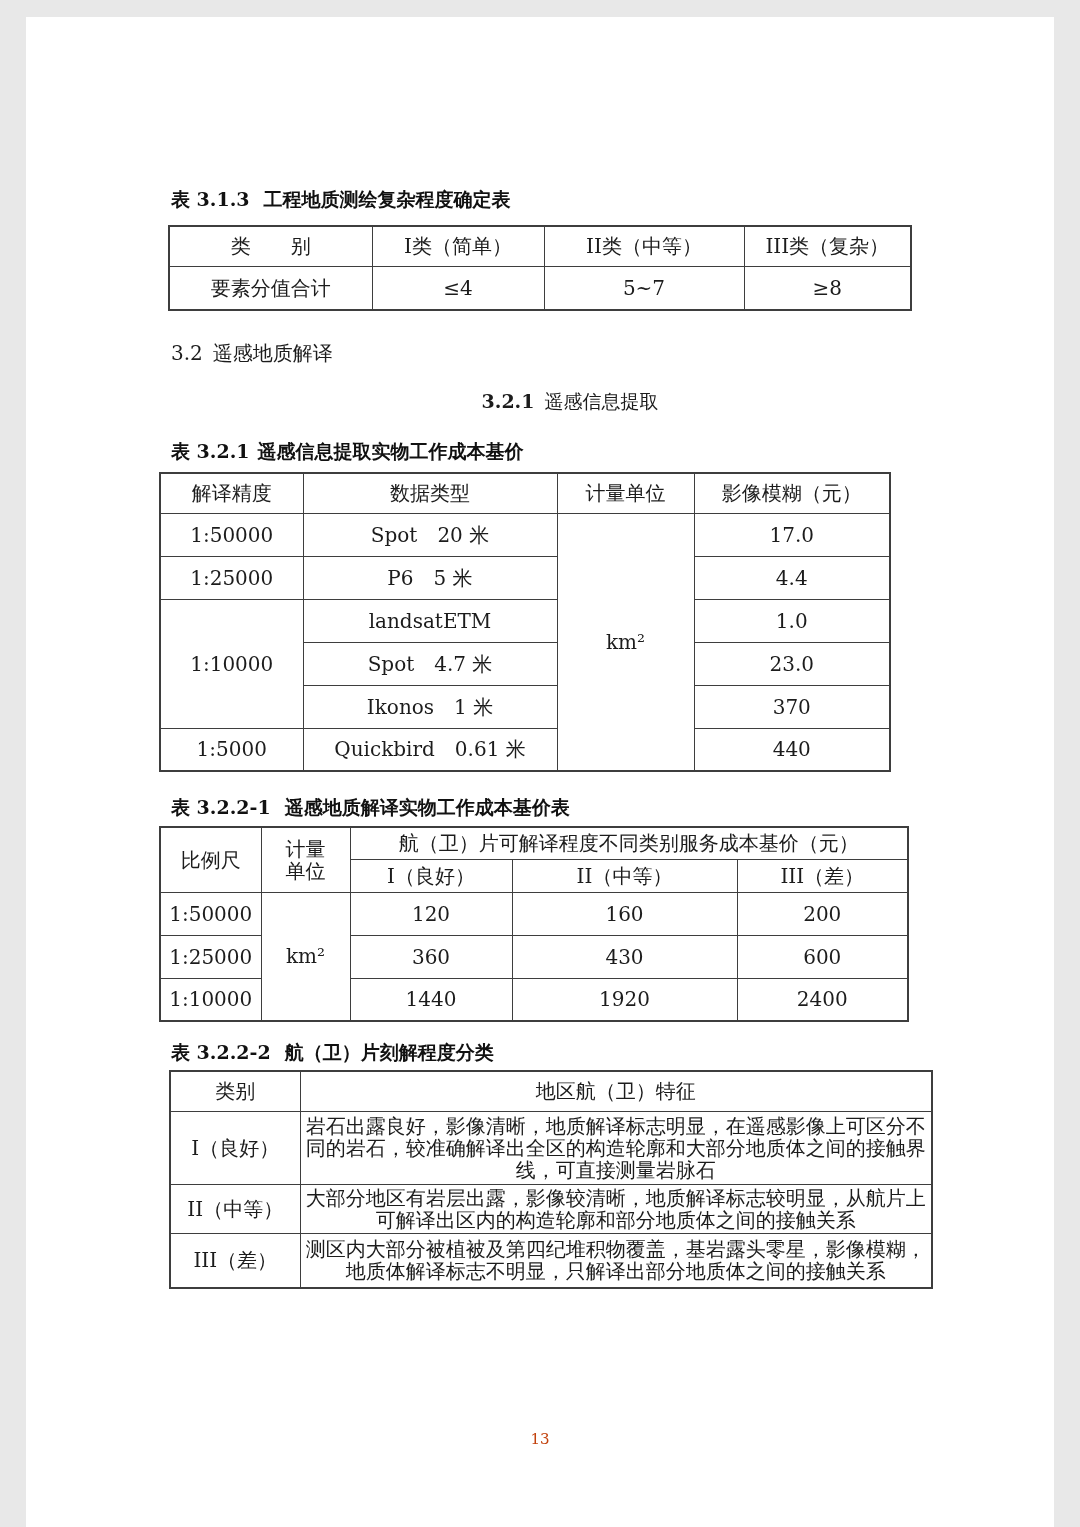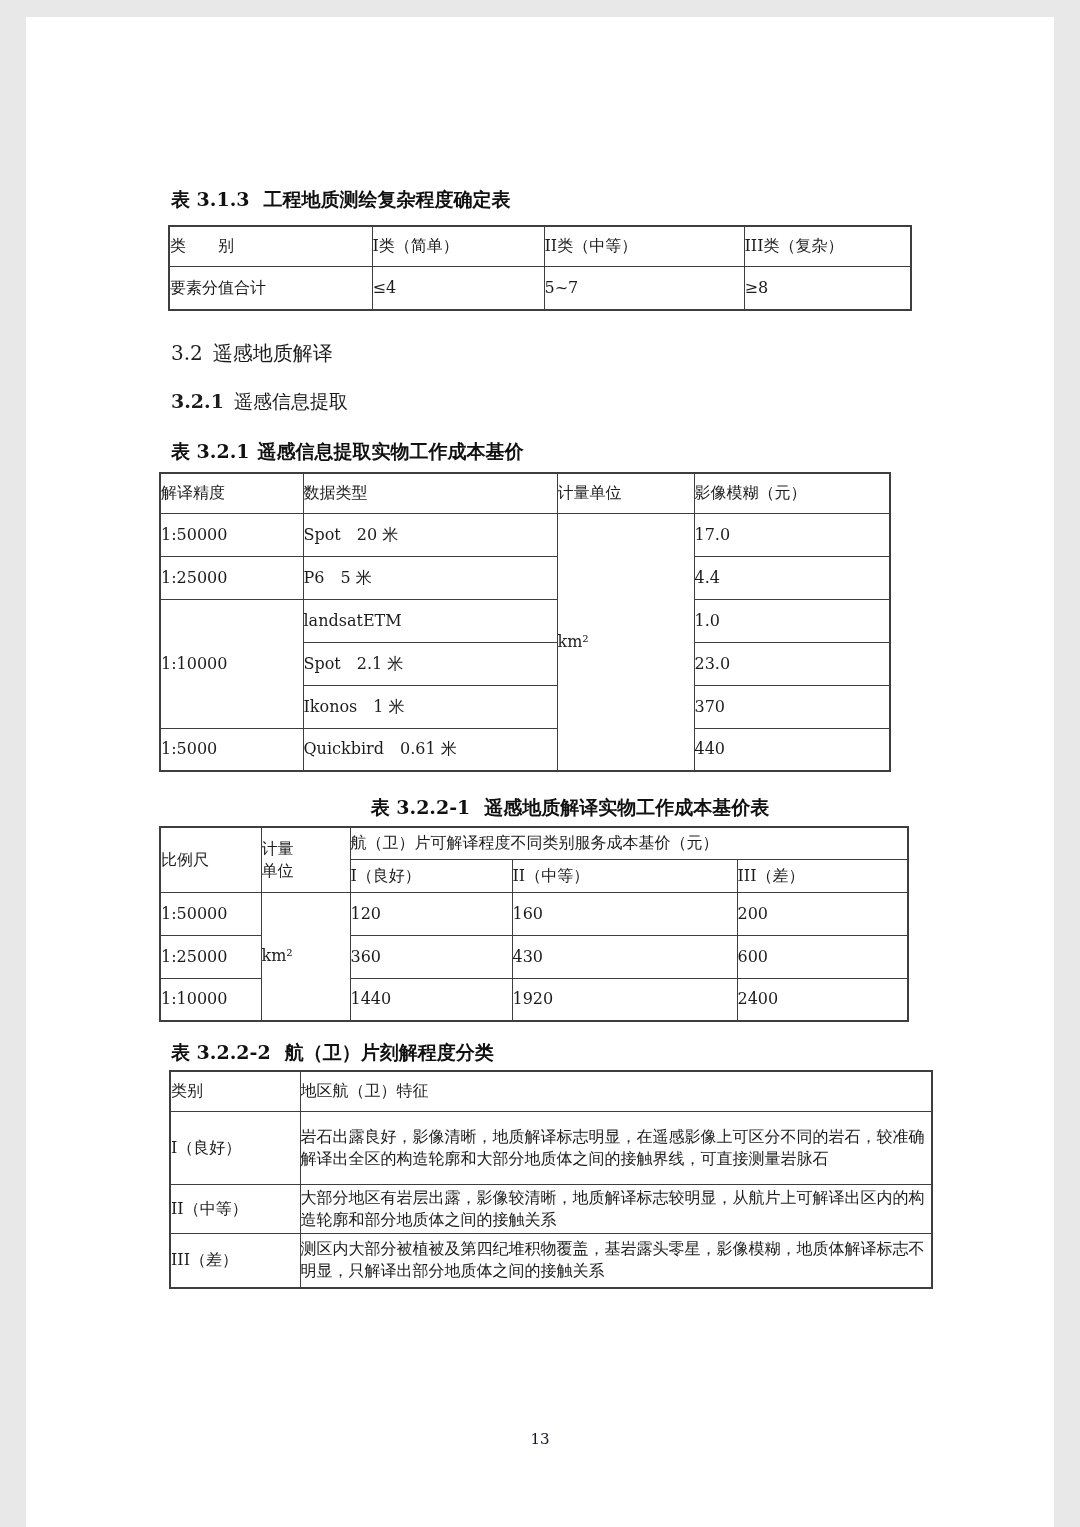--- a/index.html
+++ b/index.html
@@ -43,54 +43,54 @@
   .h-minor .h-num { font-weight: bold; }
   .h-minor .h-title { margin-left: 10px; font-weight: normal; }
 
   table.t {
     border-collapse: collapse;
     table-layout: fixed;
     border: 2px solid #3e3e3e;
   }
   table.t td {
     border: 1px solid #3e3e3e;
-    text-align: left;
+    text-align: center;
     vertical-align: middle;
-    font-size: 16px;
+    font-size: 20px;
     line-height: 22px;
     padding: 0;
     overflow: hidden;
   }
   td.left { text-align: left; padding-left: 13px; }
   td.desc {
     text-align: left;
     padding: 5px 12px 5px 14px;
     line-height: 24px;
   }
   .unit-2line { line-height: 23px; }
 
   .t1 { margin-top: 14px; margin-left: 9px !important; }
   .c1 { margin-top: 170px; }
   .h32  { margin-top: 29px; }
-  .h321 { margin-top: 22px; }
+  .h321 { margin-top: 22px; text-align: center; }
   .c2   { margin-top: 25px; }
   .t2 { margin-top: 9px; margin-left: 0 !important; }
   .h322 { margin-top: 13px; }
-  .c3   { margin-top: 23px; text-align: center; }
+  .c3   { margin-top: 23px; }
   .t3 { margin-top: 7px; margin-left: 0 !important; }
   .c4   { margin-top: 18px; }
   .t4 { margin-top: 6px; margin-left: 10px !important; }
 
   .pagenum {
     position: absolute;
     left: 0; right: 0;
     top: 1413px;
     text-align: center;
     font-size: 15px;
-    color: #0f172a;
+    color: #c2410c;
   }
 </style>
 </head>
 <body>
 
 <div class="page">
   <div class="content">
 
     <div class="caption c1">
       <span>表 3.1.3</span><span class="cap-title">工程地质测绘复杂程度确定表</span>
@@ -155,21 +155,21 @@
         <td>1:25000</td>
         <td class="left">P6　5 米</td>
         <td>4.4</td>
       </tr>
       <tr style="height:43px">
         <td rowspan="3">1:10000</td>
         <td class="left">landsatETM</td>
         <td>1.0</td>
       </tr>
       <tr style="height:43px">
-        <td class="left">Spot　2.1 米</td>
+        <td class="left">Spot　4.7 米</td>
         <td>23.0</td>
       </tr>
       <tr style="height:43px">
         <td class="left">Ikonos　1 米</td>
         <td>370</td>
       </tr>
       <tr style="height:43px">
         <td>1:5000</td>
         <td class="left">Quickbird　0.61 米</td>
         <td>440</td>

